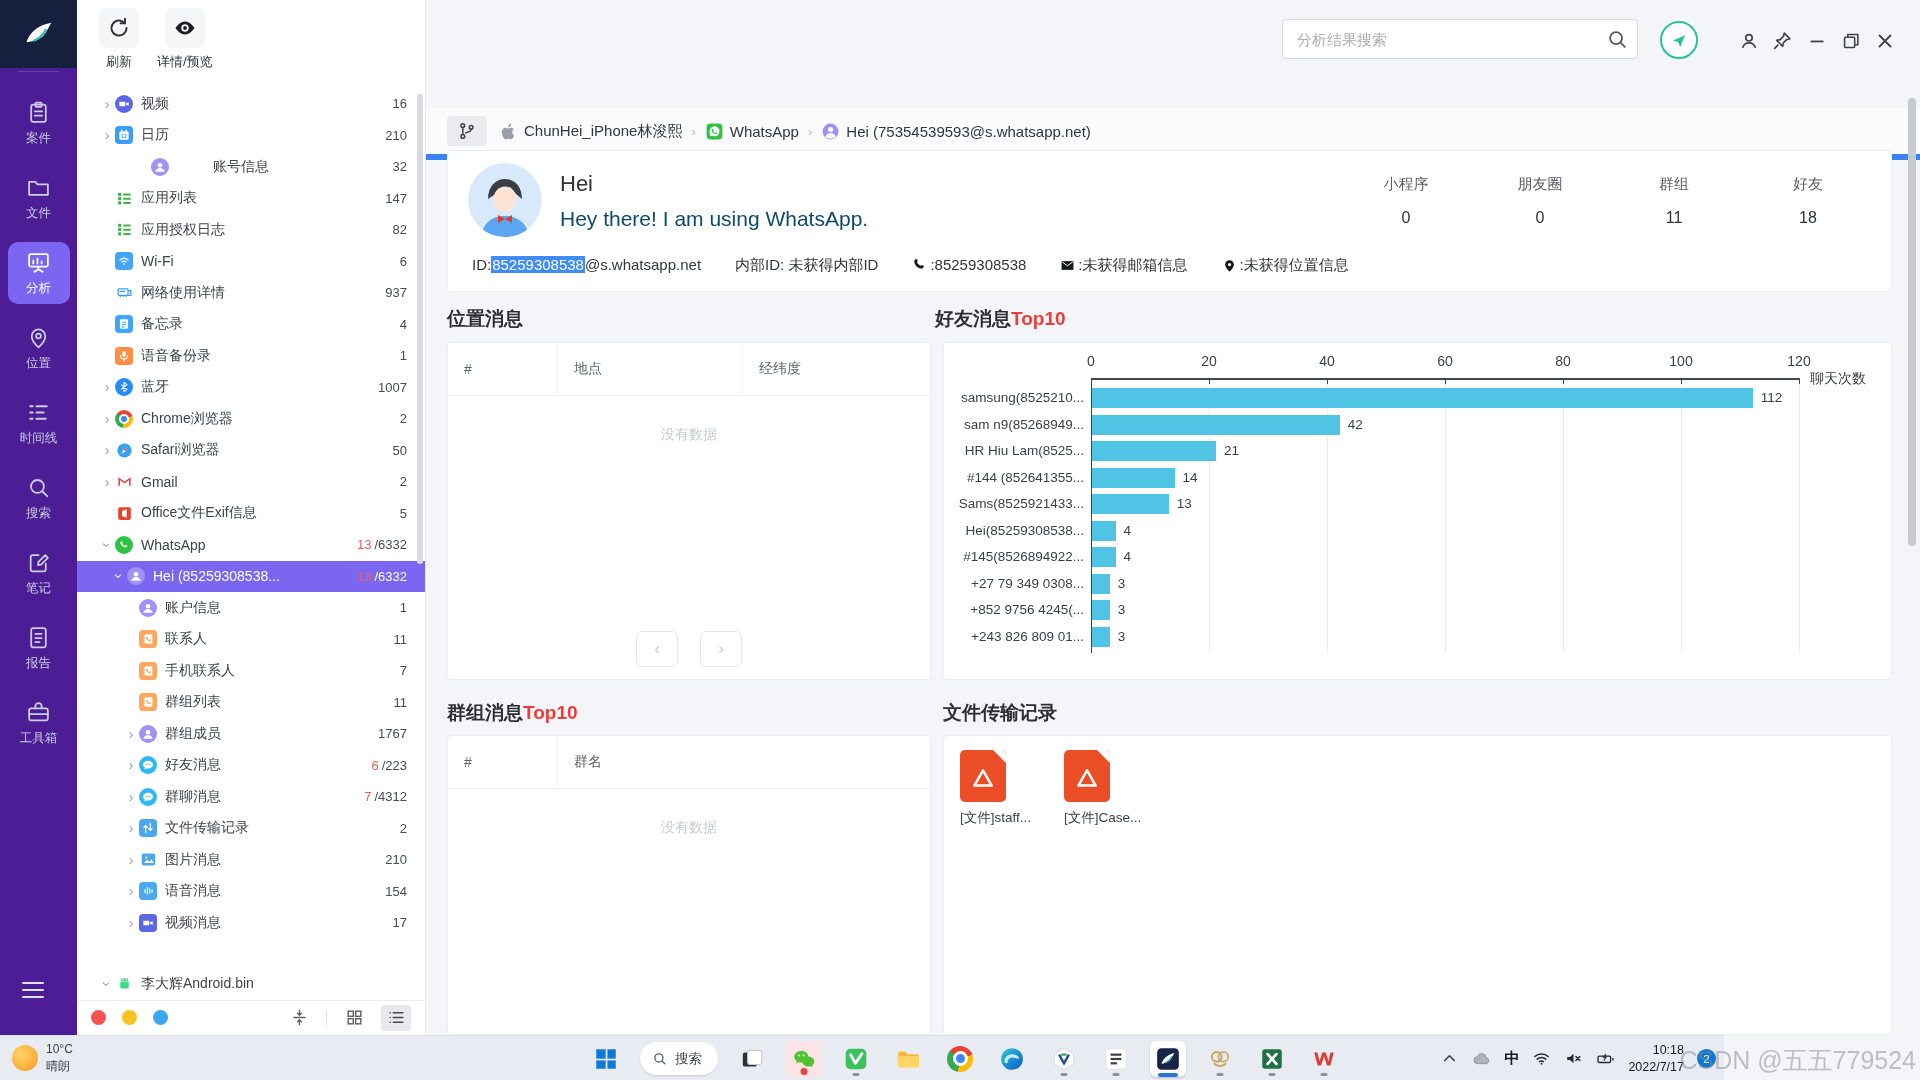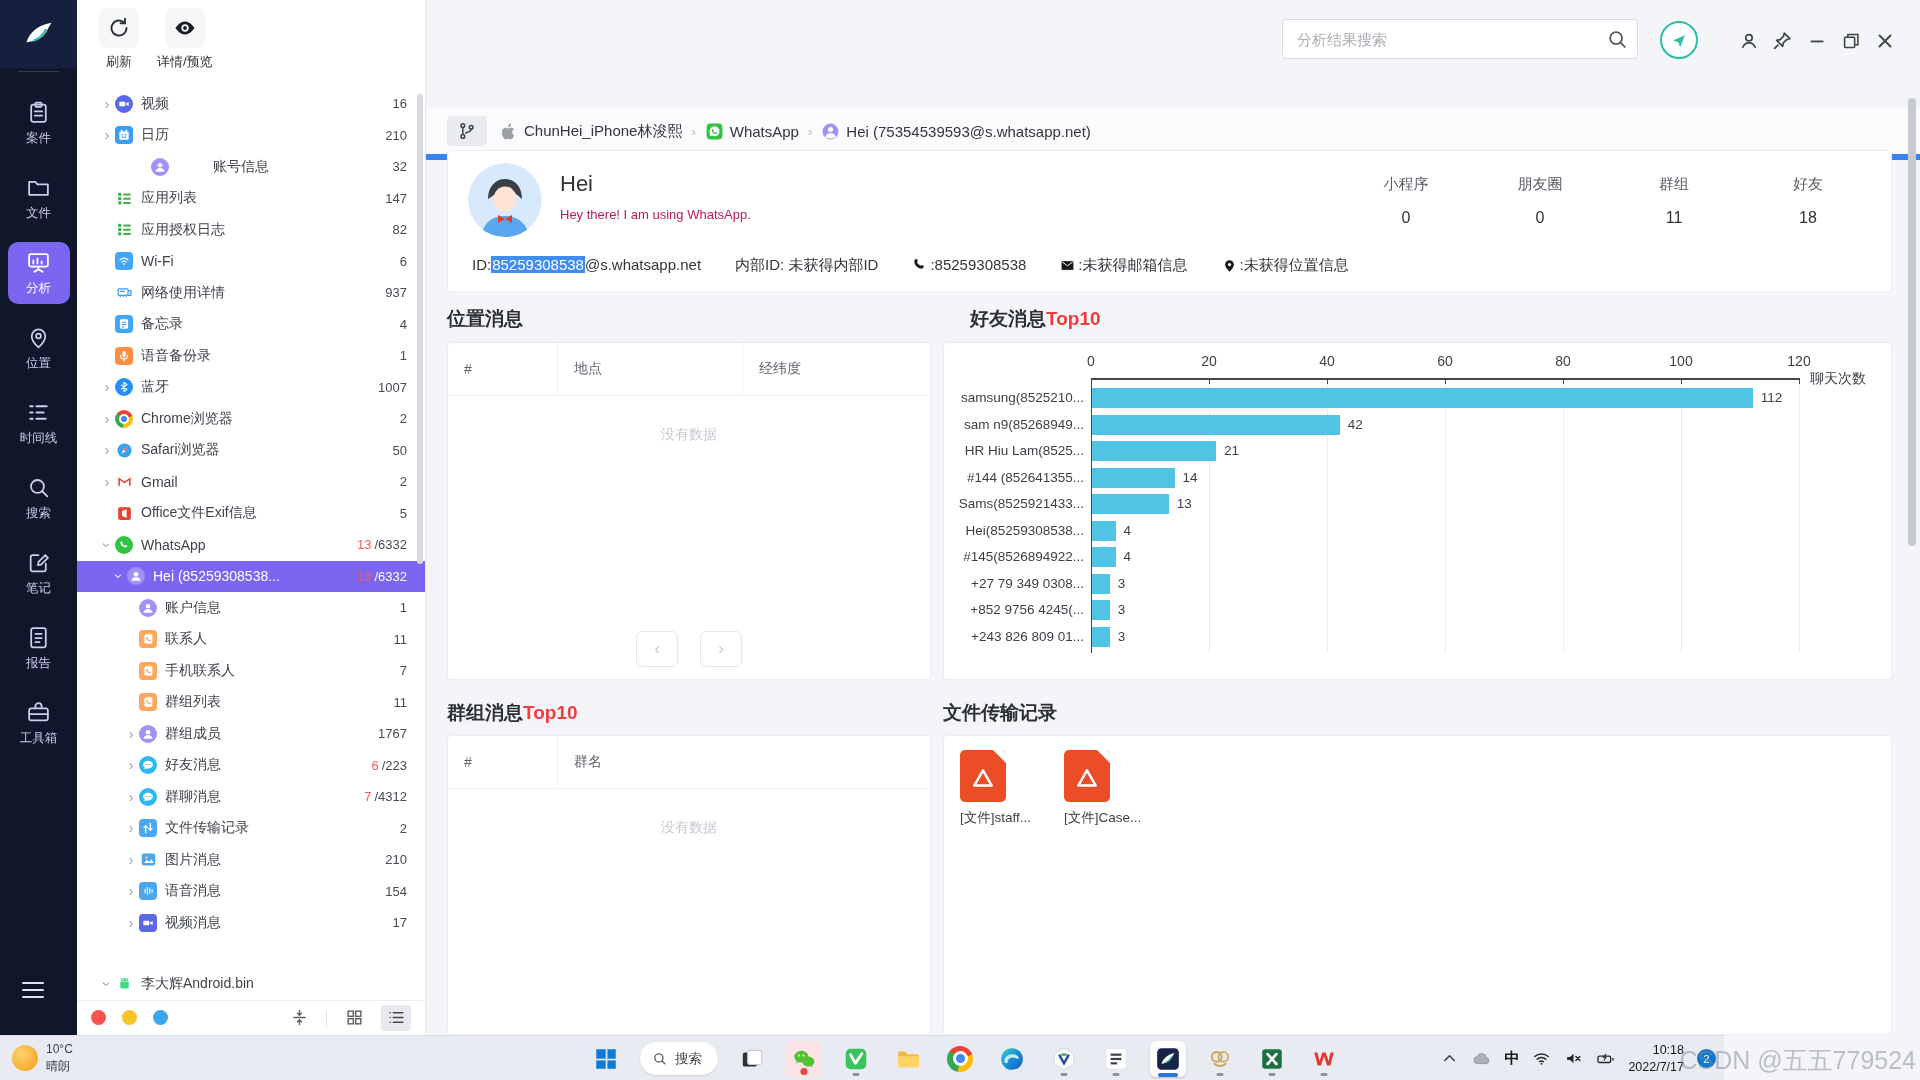--- a/index.html
+++ b/index.html
@@ -1,20 +1,20 @@
 <!DOCTYPE html>
 <html><head>
 <meta charset="utf-8">
 <style>
   html,body{margin:0;padding:0;}
   body{width:1920px;height:1080px;position:relative;overflow:hidden;background:#f4f5f8;
        font-family:"Liberation Sans","DejaVu Sans",sans-serif;font-size:14px;color:#33363c;}
   svg{display:block;}
   
-  #sidebar{position:absolute;left:0;top:0;width:77px;height:1035px;background:#0f172a;z-index:5;}
+  #sidebar{position:absolute;left:0;top:0;width:77px;height:1035px;background:#4c1d95;z-index:5;}
   #logo{height:68px;display:flex;align-items:center;justify-content:center;background:#15203f;position:relative;cursor:pointer;}
   #logo:after{content:"";position:absolute;left:18px;right:18px;bottom:-4px;height:1px;background:rgba(255,255,255,.16);}
   #nav{padding-top:24px;}
   .nav-item{width:62px;margin:0 auto 13px;display:flex;flex-direction:column;align-items:center;padding:8px 0 7px;border-radius:10px;color:#c7cde6;cursor:pointer;}
   .nav-item .nav-lb{font-size:12.5px;margin-top:5px;}
   .nav-item.active{background:#7b66f2;color:#fff;}
   .nav-item svg{width:25px;height:25px;}
   #hamburger{position:absolute;left:22px;bottom:32px;cursor:pointer;}
   #hamburger i{display:block;width:22px;height:2.4px;background:#dfe3f2;margin:4.6px 0;border-radius:1px;}
   
@@ -61,21 +61,21 @@
   #git-btn svg{width:20px;height:20px;}
   .crumb{display:flex;align-items:center;gap:6px;cursor:pointer;}
   .crumb .cic{width:19px;height:19px;display:inline-flex;}
   .crumb .cic svg{width:19px;height:19px;}
   .crumb-sep{margin:0 9px;color:#b3b7bf;font-size:13px;}
   
   #profile-card{position:absolute;left:22px;top:150px;width:1445px;height:142px;background:#fff;border:1px solid #ecedf1;border-radius:4px;box-sizing:border-box;}
   #avatar{position:absolute;left:20px;top:12px;width:74px;height:74px;border-radius:50%;overflow:hidden;}
   #avatar svg{width:74px;height:74px;}
   #p-name{position:absolute;left:112px;top:20px;font-size:22px;color:#2f3237;}
-  #p-status{position:absolute;left:112px;top:56px;font-size:13px;color:#be185d;}
+  #p-status{position:absolute;left:112px;top:56px;font-size:21px;color:#0c4a6e;}
   #stats{position:absolute;right:54px;top:24px;display:flex;gap:76px;}
   .stat{min-width:58px;text-align:center;cursor:default;}
   .stat .sl{font-size:15px;color:#5a5e66;}
   .stat .sv{font-size:16px;color:#2f3237;margin-top:15px;}
   #idrow{position:absolute;left:24px;bottom:16px;font-size:15px;color:#33363c;display:flex;align-items:flex-start;white-space:nowrap;}
   #idrow .hl{background:#3f8cf3;color:#fff;padding:0 1px;}
   .idgap{margin-left:34px;display:inline-flex;align-items:center;gap:3px;}
   .mini-ic{width:15px;height:15px;}
   
   .sec-title{position:absolute;font-size:19px;color:#2b2e33;font-weight:600;}
@@ -789,21 +789,21 @@
           <div class="th" style="width: 185px;">地点</div>
           <div class="th" style="flex: 1 1 0%;">经纬度</div>
         </div>
       <div class="empty">没有数据</div>
       <div class="pager">
         <span class="pbtn">‹</span>
         <span class="pbtn">›</span>
       </div>
     </div>
 
-    <div class="sec-title" style="left:545px;top:306px"><span>好友消息</span><span class="hot">Top10</span></div>
+    <div class="sec-title" style="left:510px;top:306px"><span>好友消息</span><span class="hot">Top10</span></div>
     <div class="datacard" id="chart-card">
         <div class="tick" style="left: 147px;">0</div>
         <div class="tickmark" style="left: 147px;"></div>
         <div class="tick" style="left: 265px;">20</div>
         <div class="gl" style="left: 265px;"></div>
         <div class="tickmark" style="left: 265px;"></div>
         <div class="tick" style="left: 383px;">40</div>
         <div class="gl" style="left: 383px;"></div>
         <div class="tickmark" style="left: 383px;"></div>
         <div class="tick" style="left: 501px;">60</div>

